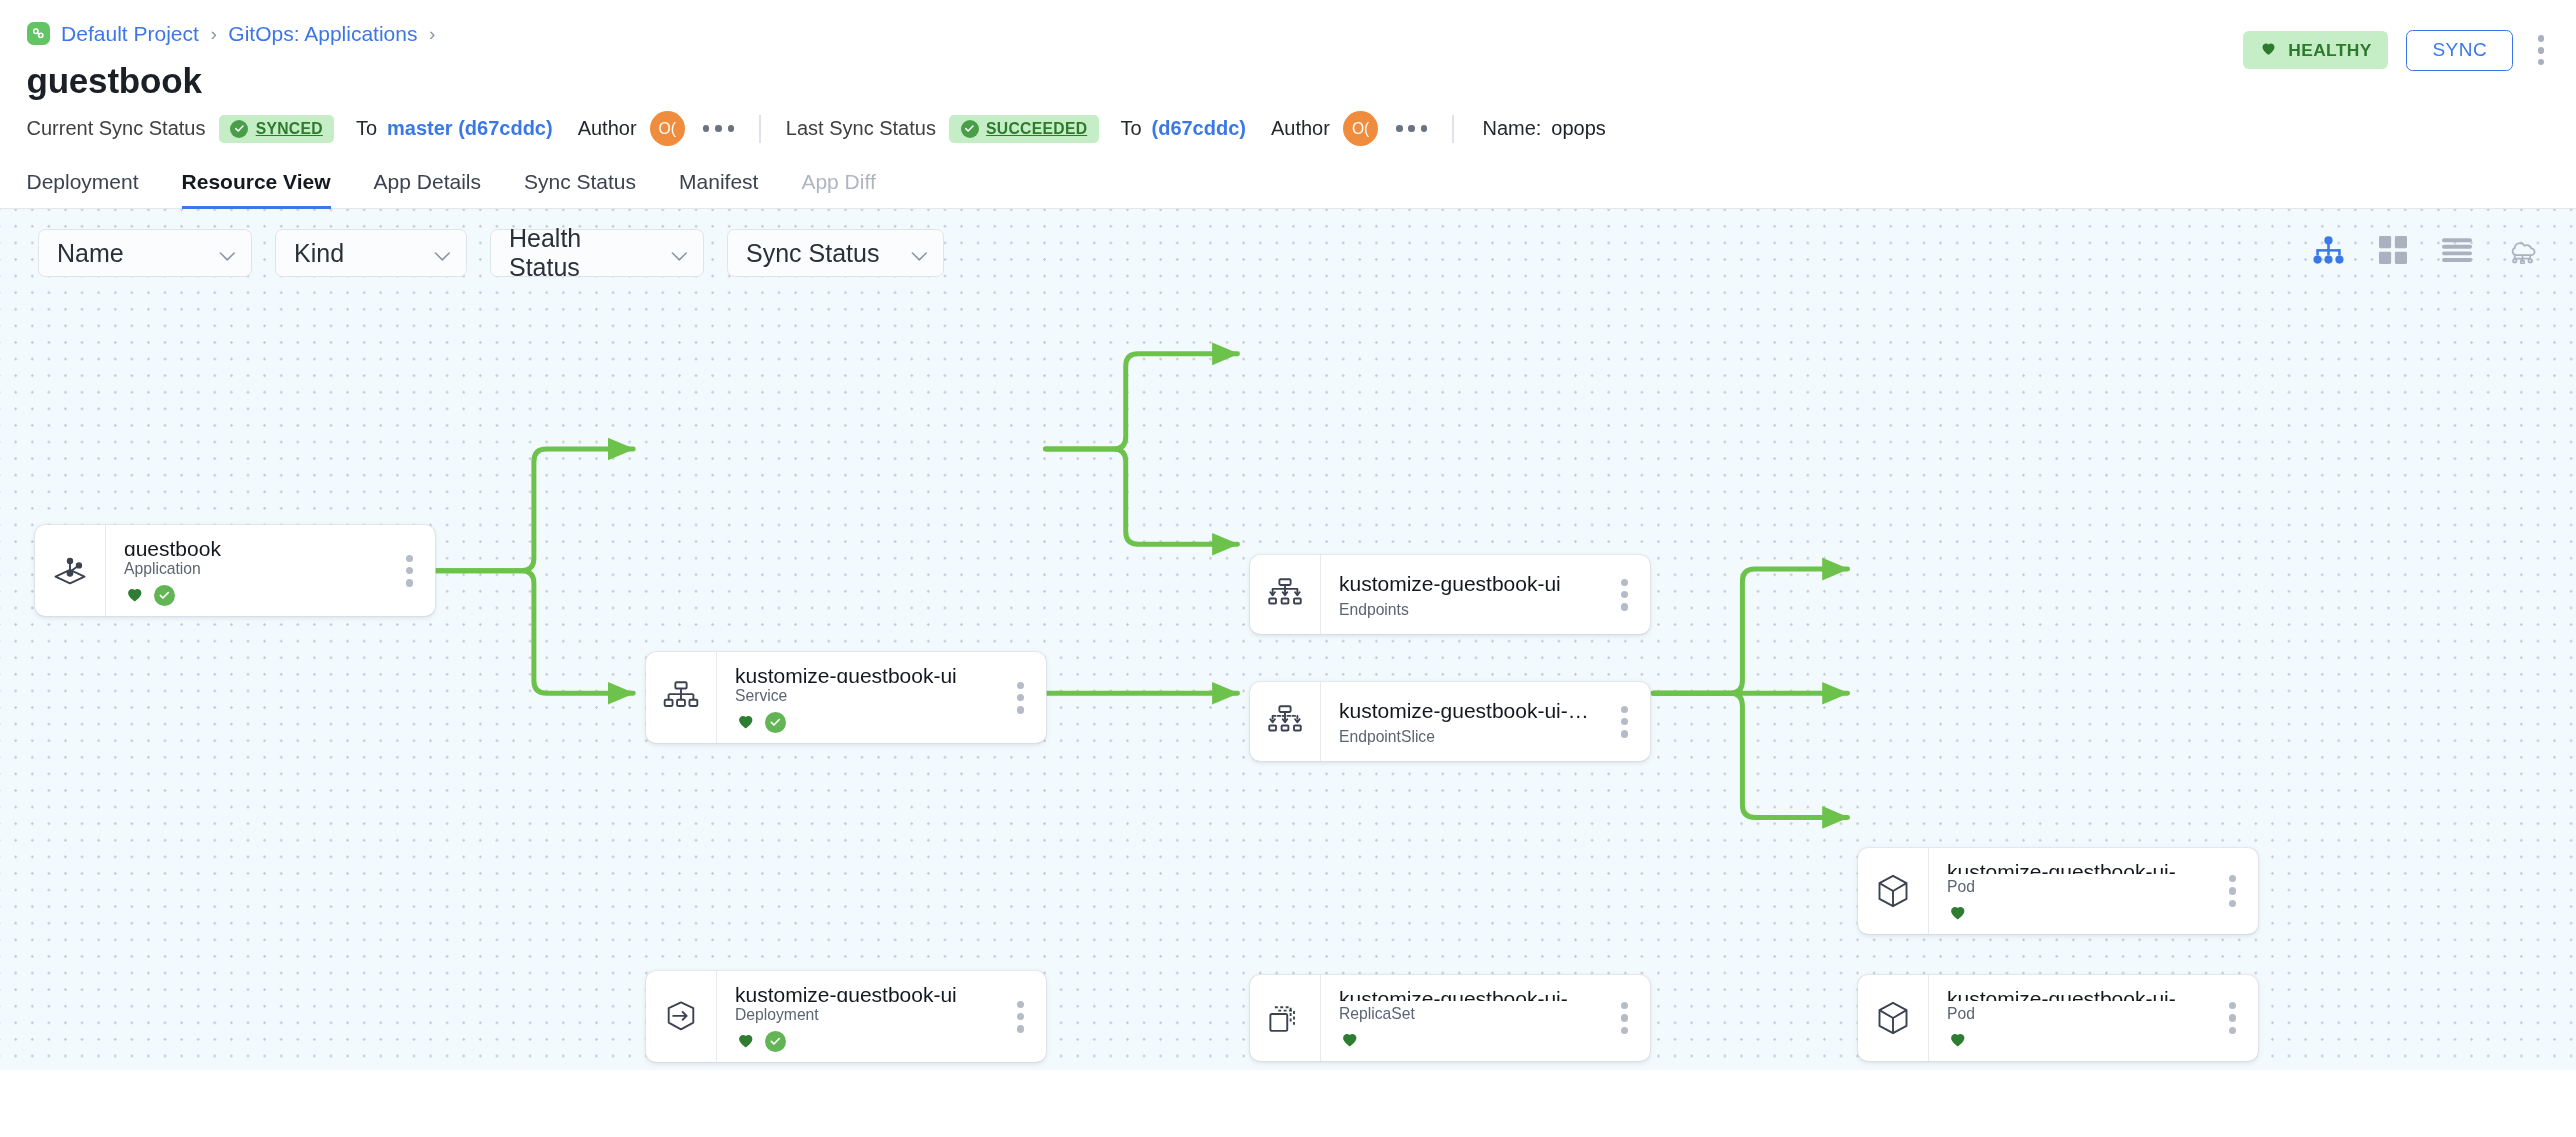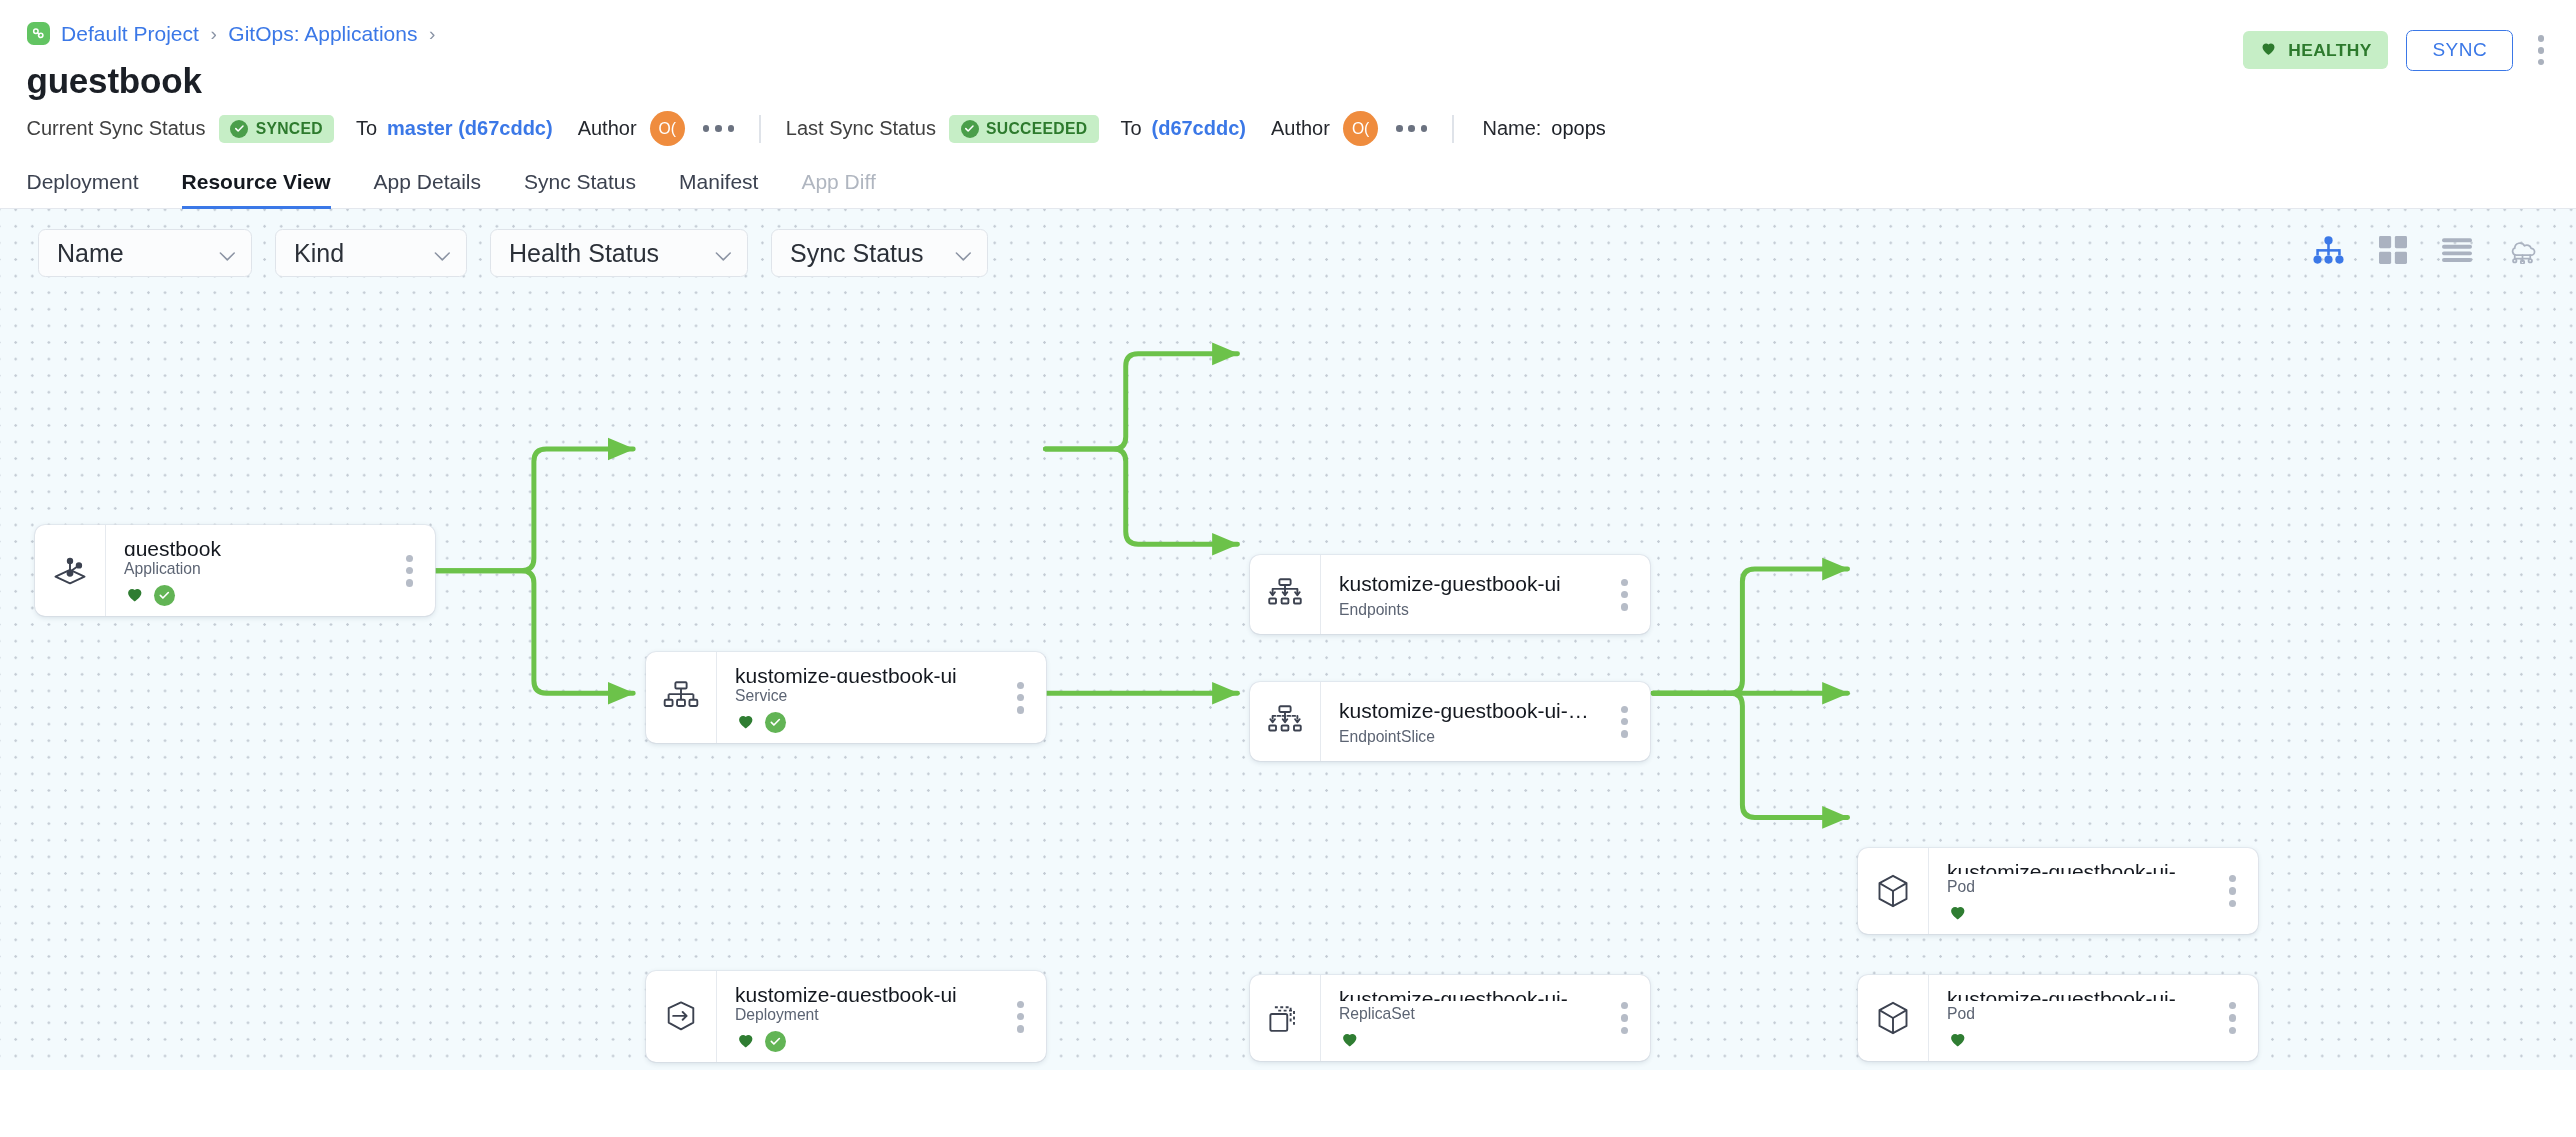--- a/index.html
+++ b/index.html
@@ -60,20 +60,21 @@
     font-size: 20px; color: #1b1f26;
     background: #fff;
   }
   .sb-label { color: #404040; white-space: nowrap; }
   .badge-sm {
     display: inline-flex; align-items: center; gap: 7.4px;
     background: #c6eec6; color: #2d7a2d;
     border-radius: 5px; padding: 5px 11.6px;
     font-size: 15.7px; font-weight: bold; letter-spacing: 0.3px;
     margin: 0 13.2px;
+    text-decoration: underline;
   }
   .check-circle {
     width: 18px; height: 18px; border-radius: 50%;
     background: #4a9e4a; display:flex; align-items:center; justify-content:center;
   }
   .to-word { color: #25282e; margin: 0 10px 0 8.3px; }
   .rev-link { color: #3b78e7; font-weight: bold; text-decoration: none; white-space: nowrap; }
   .author-word { margin-left: 25px; color: #25282e; }
   .avatar {
     width: 35px; height: 35px; border-radius: 50%;
@@ -121,21 +122,21 @@
     display: flex; gap: 23px; z-index: 5;
   }
   .select {
     display: flex; align-items: center; justify-content: space-between;
     background: #fbfcfd; border: 1.7px solid #dfe4ea; border-radius: 7.4px;
     height: 48px; padding: 0 15px 0 18px;
     font-size: 25px; color: #2b3038; cursor: pointer;
   }
   .select.w1 { width: 214px; }
   .select.w2 { width: 192px; }
-  .select.w3 { width: 258px; }
+  .select.w3 { width: 214px; }
   .select.w4 { width: 217px; }
   .chev { margin-left: 13.2px; flex: none; }
 
   .viewmodes {
     position: absolute; top: 26.5px; right: 38px;
     display: flex; align-items: center; gap: 35px; z-index: 5;
   }
   .vm { cursor: pointer; display:block; }
 
   .edges { position: absolute; inset: 0; z-index: 1; pointer-events: none; }

